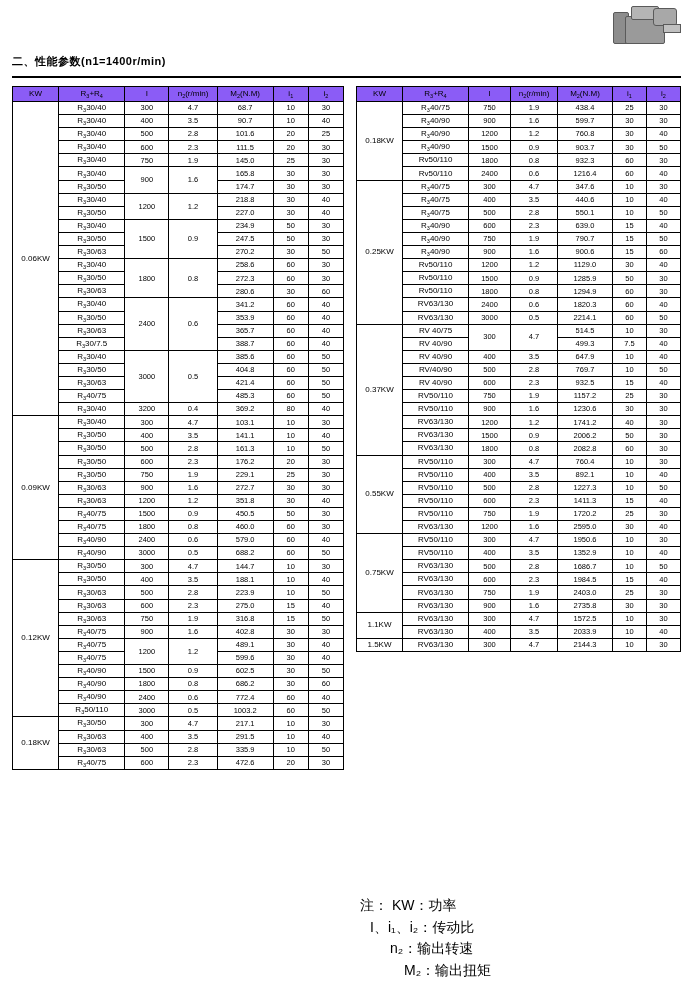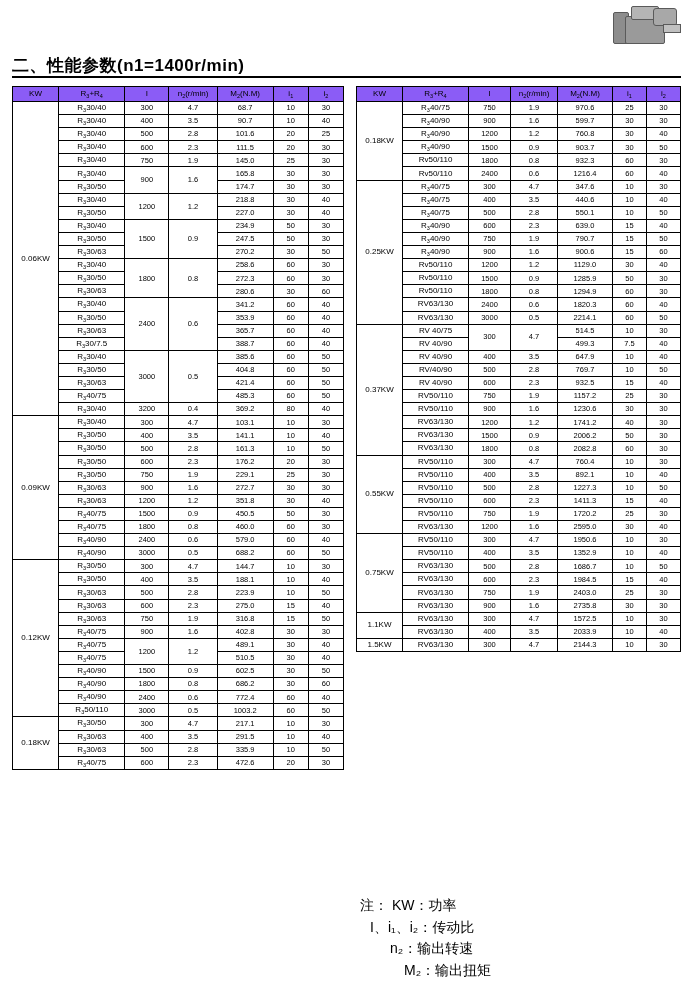--- a/index.html
+++ b/index.html
@@ -8,21 +8,21 @@
     font-family:"Liberation Sans","DejaVu Sans",sans-serif;
     color:#000;
     position:relative;
     overflow:hidden;
   }
   .gearbox-img{
     position:absolute;top:4px;right:10px;width:74px;height:46px;
   }
   .title{
     position:absolute;top:54px;left:12px;
-    font-size:17px;font-weight:bold;letter-spacing:0.5px;
+    font-size:11px;font-weight:bold;letter-spacing:0.5px;
   }
   .rule{
     position:absolute;top:76px;left:12px;width:669px;height:2px;background:#000;
   }
   .tables{
     position:absolute;top:86px;left:12px;width:669px;
     display:flex;gap:12px;align-items:flex-start;
   }
   table{
     border-collapse:collapse;
@@ -416,21 +416,21 @@
         <tr>
           <td class="model">R<sub>3</sub>40/75</td>
           <td rowspan="2">1200</td>
           <td rowspan="2">1.2</td>
           <td>489.1</td>
           <td>30</td>
           <td>40</td>
         </tr>
         <tr>
           <td class="model">R<sub>3</sub>40/75</td>
-          <td>510.5</td>
+          <td>599.6</td>
           <td>30</td>
           <td>40</td>
         </tr>
         <tr>
           <td class="model">R<sub>3</sub>40/90</td>
           <td rowspan="1">1500</td>
           <td rowspan="1">0.9</td>
           <td>602.5</td>
           <td>30</td>
           <td>50</td>
@@ -515,21 +515,21 @@
           <th>i<sub>1</sub></th>
           <th>i<sub>2</sub></th>
         </tr>
       </thead>
     <tbody>
         <tr>
           <td class="kw" rowspan="6">0.18KW</td>
           <td class="model">R<sub>3</sub>40/75</td>
           <td rowspan="1">750</td>
           <td rowspan="1">1.9</td>
-          <td>970.6</td>
+          <td>438.4</td>
           <td>25</td>
           <td>30</td>
         </tr>
         <tr>
           <td class="model">R<sub>3</sub>40/90</td>
           <td rowspan="1">900</td>
           <td rowspan="1">1.6</td>
           <td>599.7</td>
           <td>30</td>
           <td>30</td>

